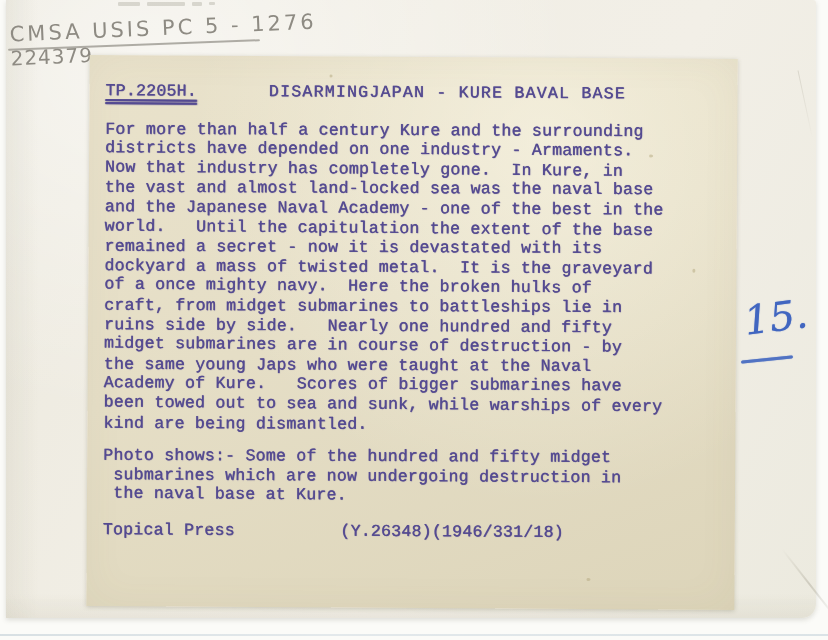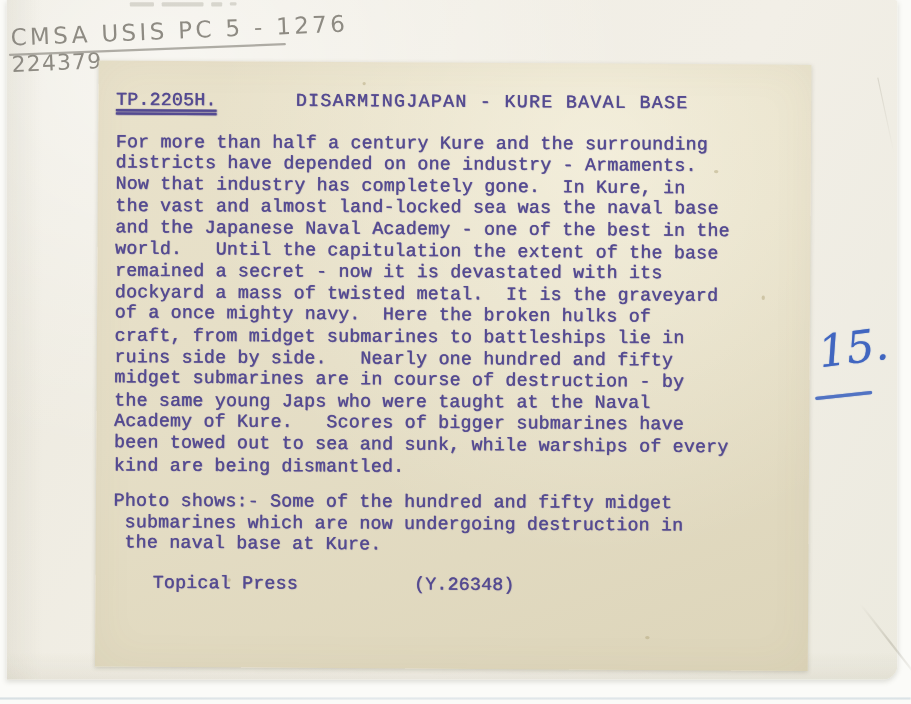--- a/index.html
+++ b/index.html
@@ -88,21 +88,21 @@
   }
   .title-row{display:flex;align-items:baseline;margin-bottom:18px;}
   .ref{ text-decoration:underline double; text-underline-offset:4px; text-decoration-thickness:1.5px;}
   .title{margin-left:72px;letter-spacing:1.2px;}
   .line{display:block;white-space:pre;}
   .line:nth-child(3n){transform:rotate(.12deg);}
   .line:nth-child(3n+1){transform:rotate(-.1deg);}
   .para{margin:0;padding:0;}
   .photo-para{margin-top:13px;}
   .credit-row{margin-top:16px;display:flex;white-space:pre;}
-  .credit-agency{width:165px;margin-left:36px;}
+  .credit-agency{width:165px;}
   .credit-neg{width:164px;text-align:right;}
   
   .blue-note{
     position:absolute;left:744px;top:296px;transform:rotate(-7deg);
     color:#4166c0;font-size:40px;font-style:italic;line-height:42px;
     font-family:"DejaVu Serif", serif;
     text-shadow:0 0 1px rgba(65,102,192,.7);
   }
   .blue-underline{
     position:absolute;left:741px;top:358px;width:52px;height:3px;background:#4166c0;
@@ -152,20 +152,21 @@
       <span class="line">kind are being dismantled.</span>
     </div>
     <div class="para photo-para">
       <span class="line">Photo shows:- Some of the hundred and fifty midget</span>
       <span class="line"> submarines which are now undergoing destruction in</span>
       <span class="line"> the naval base at Kure.</span>
     </div>
     <div class="credit-row">
       <span class="credit-agency">Topical Press</span>
       <span class="credit-neg">(Y.26348)</span>
+      <span class="credit-date">(1946/331/18)</span>
     </div>
   </div>
   <span class="speck" style="left:560px;top:96px;width:4px;height:3px;"></span>
   <span class="speck" style="left:240px;top:18px;width:3px;height:3px;"></span>
   <span class="speck" style="left:604px;top:210px;width:3px;height:4px;"></span>
   <span class="speck" style="left:120px;top:470px;width:3px;height:3px;"></span>
   <span class="speck" style="left:500px;top:520px;width:4px;height:3px;"></span>
 </div>
 
 <div class="blue-note">15.</div>

